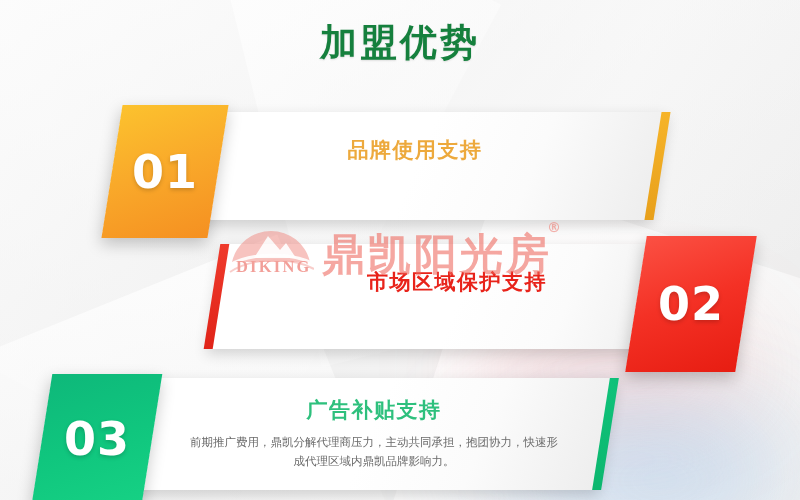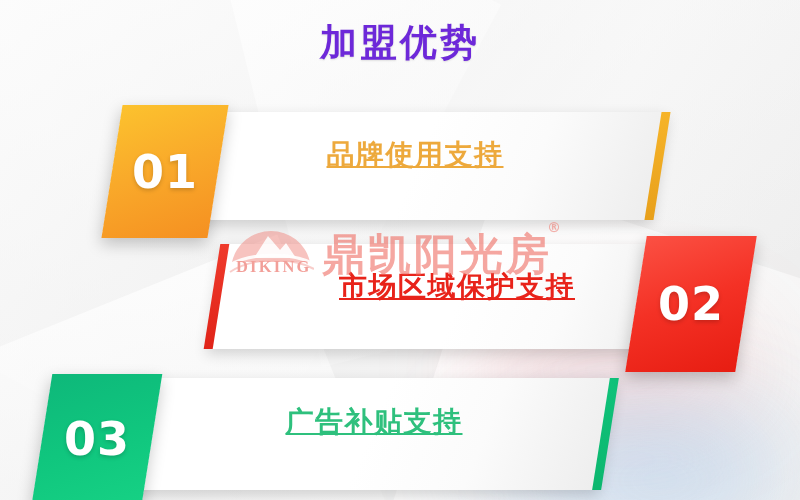--- a/index.html
+++ b/index.html
@@ -32,21 +32,21 @@
   .tint { position:absolute; border-radius:50%; filter:blur(46px); }
   .t-red   { right:40px;  bottom:70px;  width:300px; height:120px; background:rgba(240,110,110,.20); }
   .t-blue  { right:10px;  bottom:-30px; width:320px; height:140px; background:rgba(150,185,225,.28); }
   .t-blue2 { left:540px;  bottom:-40px; width:240px; height:120px; background:rgba(160,195,230,.22); }
 
   
   #title {
     position:absolute; top:18px; left:0; right:0; z-index:6;
     text-align:center;
     font-size:37px; font-weight:bold; letter-spacing:3px;
-    color:#6d28d9;
+    color:#15803d;
     text-shadow:0 1px 2px rgba(0,0,0,.12);
     font-family:"DejaVu Sans","Liberation Sans",sans-serif;
   }
 
   
   .card { position:absolute; }
   .panel {
     position:absolute; inset:0;
     transform:skewX(-9deg);
     box-shadow:0 5px 14px rgba(0,0,0,.16);
@@ -64,24 +64,23 @@
   }
   .numblock span {
     transform:skewX(9deg);
     color:#ffffff;
     font-size:46px; font-weight:bold; letter-spacing:1px;
     font-family:"DejaVu Sans","Liberation Sans",sans-serif;
     text-shadow:0 2px 4px rgba(0,0,0,.18);
   }
   .content { position:absolute; z-index:4; text-align:center; }
   .c-title {
-    font-size:28px; font-weight:bold; letter-spacing:1.5px;
+    font-size:21px; font-weight:bold; letter-spacing:1.5px;
     font-family:"DejaVu Sans","Liberation Sans",sans-serif;
     margin-bottom:9px;
-    text-decoration:underline;
   }
   .c-body {
     font-size:11.5px; color:#6a6a6a; line-height:1.62;
     font-family:"DejaVu Sans","Liberation Sans",sans-serif;
   }
 
   
   #card1 { left:150px; top:112px; width:510px; height:108px; z-index:3; }
   #card1 .accent { right:-2px; background:linear-gradient(180deg,#f6b429,#e8a01b); }
   #num1 { left:112px; top:105px; width:106px; height:133px; z-index:5;
@@ -95,21 +94,21 @@
   #num2 { left:636px; top:236px; width:110px; height:136px; z-index:5;
           background:linear-gradient(160deg,#fb5043 0%,#f43125 48%,#e71d12 100%); }
   #c2 { left:282px; top:268px; width:350px; }
   #c2 .c-title { color:#e8231a; }
 
   
   #card3 { left:110px; top:378px; width:498px; height:112px; z-index:3; }
   #card3 .accent { right:-2px; background:linear-gradient(180deg,#0fc27a,#0cb76f); }
   #num3 { left:42px; top:374px; width:110px; height:130px; z-index:5;
           background:linear-gradient(160deg,#0eb87a 0%,#10c67e 52%,#16d184 100%); }
-  #c3 { left:188px; top:396px; width:372px;margin-top:7px; }
+  #c3 { left:188px; top:396px; width:372px; }
   #c3 .c-title { color:#2ec07d; }
 
   
   #watermark {
     position:absolute; left:228px; top:212px; z-index:7;
     display:flex; align-items:flex-end; opacity:.56;
     pointer-events:none;
   }
   #wm-logo { position:relative; width:86px; height:66px; margin-right:8px; }
   #wm-logo svg { position:absolute; left:0; top:0; }
@@ -178,20 +177,21 @@
   <div class="panel">
     <div class="panel-inner"></div>
     <div class="accent"></div>
   </div>
 </div>
 <div class="numblock" id="num3">
   <span>03</span>
 </div>
 <div class="content" id="c3">
   <div class="c-title">广告补贴支持</div>
+  <div class="c-body">前期推广费用，鼎凯分解代理商压力，主动共同承担，抱团协力，快速形成代理区域内鼎凯品牌影响力。</div>
 </div>
 
 <div id="watermark">
   <div id="wm-logo">
     <svg width="86" height="66" viewBox="0 0 86 66">
       <path d="M4 50 A40 40 0 0 1 82 50 Z" fill="#ef8179" opacity="0.85"></path>
       <path d="M26 46 L40 24 L52 38 L58 31 L68 46 Z" fill="#ffffff" opacity="0.92"></path>
       <path d="M0 54 C22 40 64 40 86 52" stroke="#ffffff" stroke-width="3" fill="none" opacity="0.9"></path>
       <path d="M2 60 C24 45 64 45 86 57" stroke="#ef8179" stroke-width="2" fill="none" opacity="0.7"></path>
     </svg>

